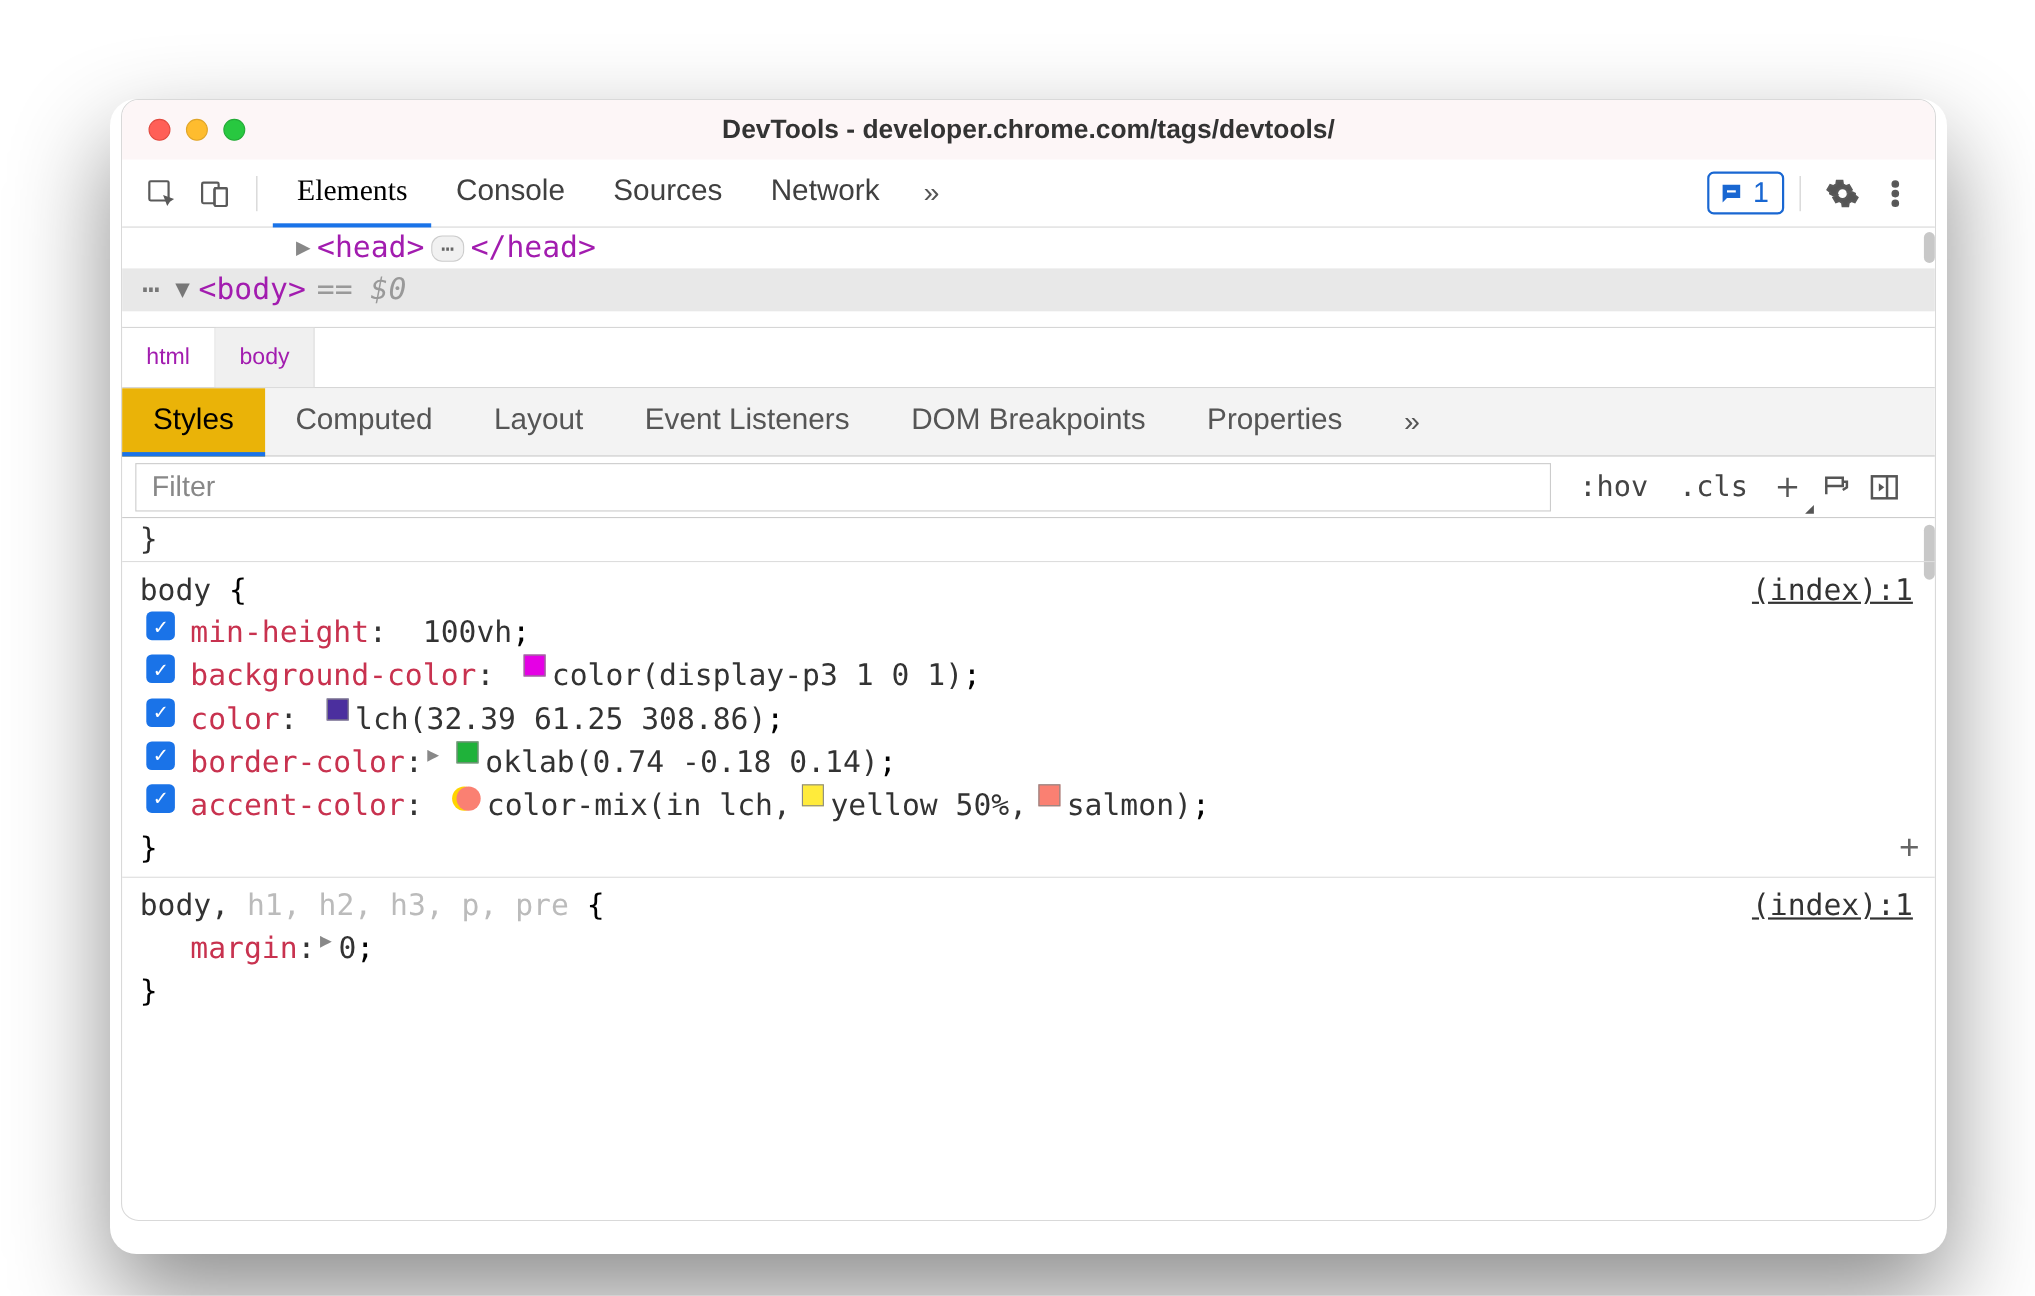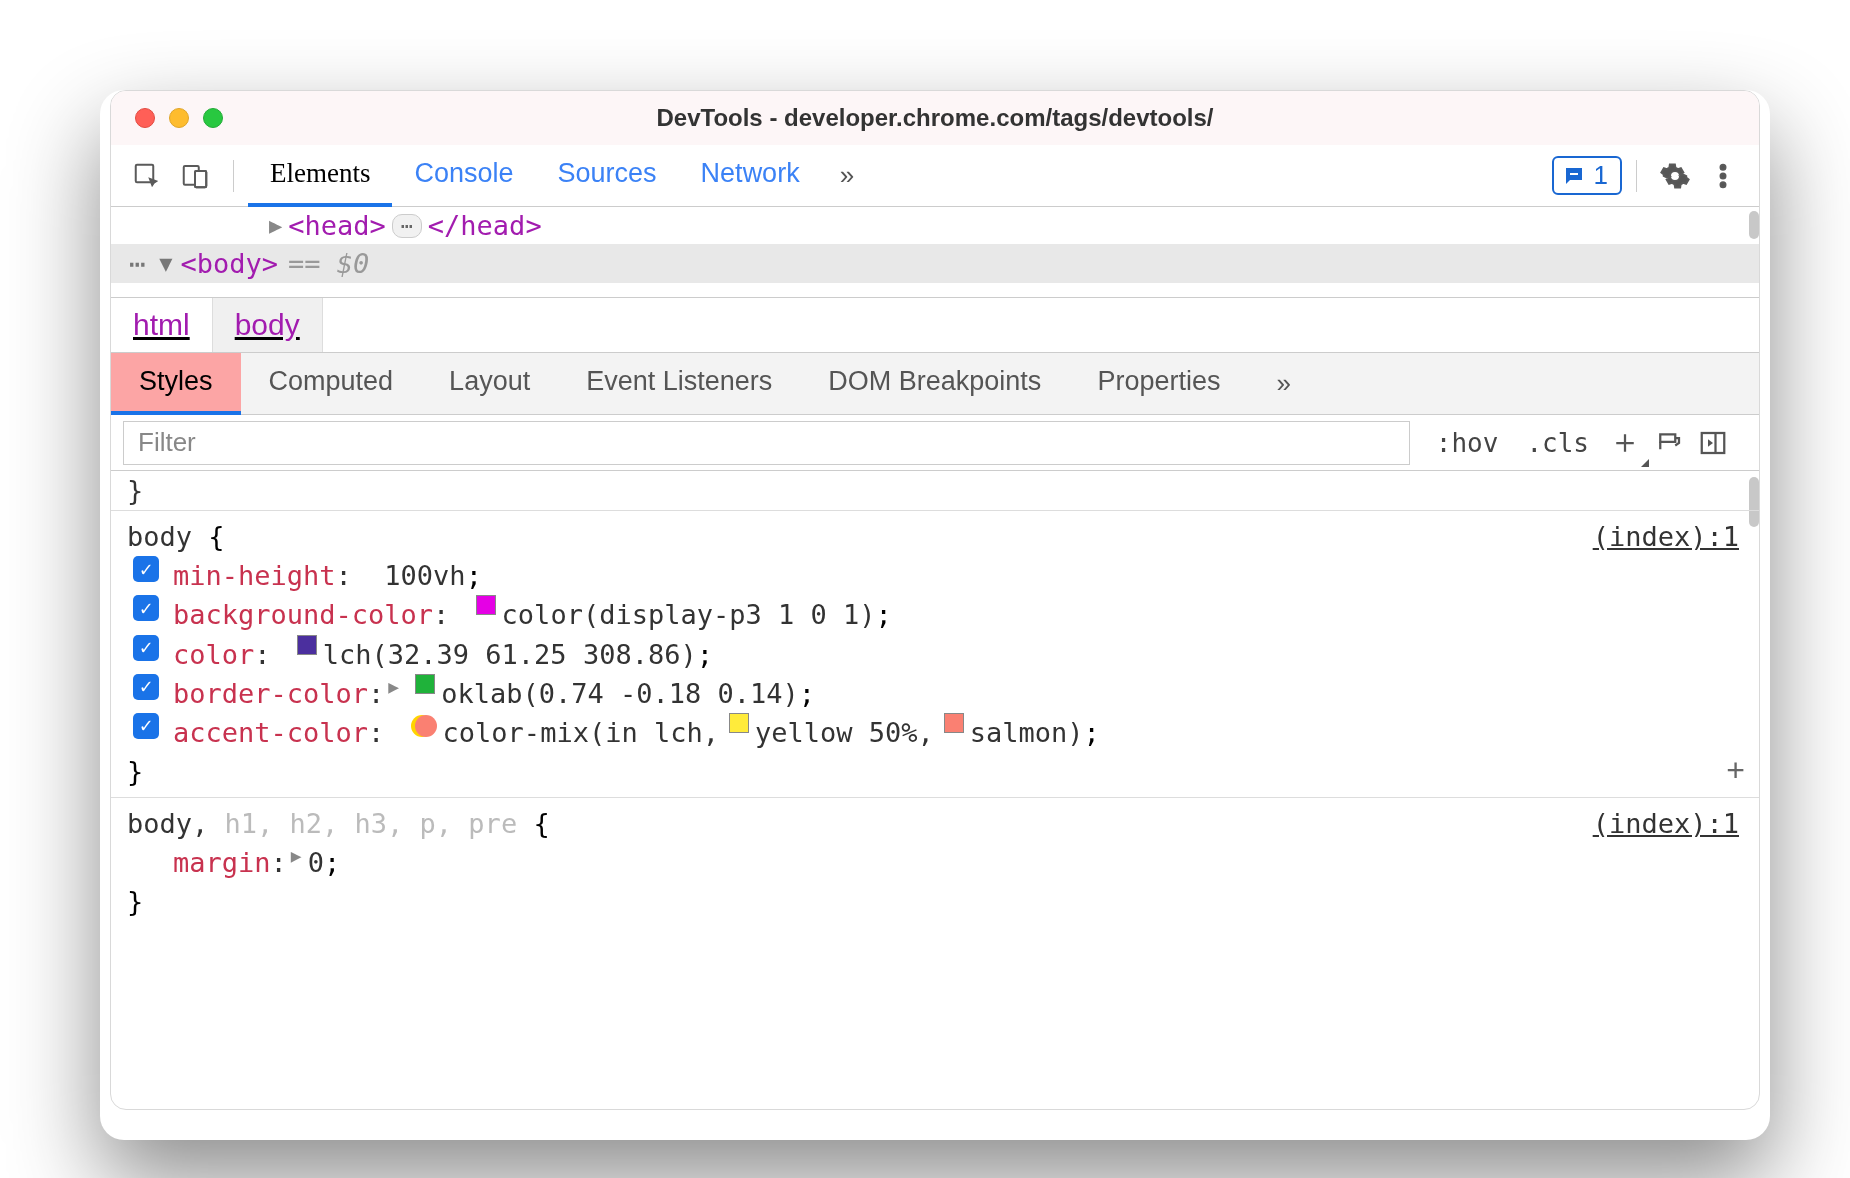--- a/index.html
+++ b/index.html
@@ -27,21 +27,21 @@
   .toolbar {
     height: 62px; display: flex; align-items: center; border-bottom: 1px solid #ccc;
     background: #fff; padding: 0 12px;
   }
   .tb-left { display: flex; align-items: center; }
   .tb-icon { width: 48px; height: 48px; display: flex; align-items: center; justify-content: center; color: #555; }
   .tb-icon svg { width: 30px; height: 30px; stroke: #5a5a5a; fill: none; stroke-width: 1.6; }
   .vsep { width: 1px; height: 32px; background: #ccc; margin: 0 14px; }
   .main-tabs { display: flex; align-items: stretch; height: 62px; }
   .main-tab {
-    display: flex; align-items: center; padding: 0 22px; font-size: 27px; color: #3b82f6; cursor: pointer;
+    display: flex; align-items: center; padding: 0 22px; font-size: 27px; color: #404040; cursor: pointer;
     border-bottom: 4px solid transparent;
   }
   .main-tab.active { color: #000; border-bottom-color: #1a73e8; font-family: Liberation Serif, serif; }
   .more-arrows { display: flex; align-items: center; padding: 0 18px; color: #555; font-size: 26px; }
   .tb-right { margin-left: auto; display: flex; align-items: center; }
   .issues-badge {
     display: flex; align-items: center; gap: 8px; border: 2px solid #1967d2; color: #1967d2;
     border-radius: 6px; padding: 2px 12px 2px 8px; font-size: 26px; font-weight: 500;
   }
   .issues-badge .issue-icon { width: 24px; height: 24px; fill: #1967d2; }
@@ -56,32 +56,31 @@
     background: #e8e8e8; display: flex; align-items: center; padding: 4px 0 4px 0;
     position: relative;
   }
   .dom-line2 .ellipsis { color: #777; padding-left: 18px; padding-right: 14px;}
   .dom-line2 .arrow { color: #777; margin-right: 8px; font-size: 22px;}
   .dom-line2 .eq { color: #999; margin-left: 10px; }
   .dom-line2 .dollar { color: #999; font-style: italic; }
   
   .crumbs {
     display: flex; align-items: stretch; height: 56px; border-top: 1px solid #ccc; border-bottom: 1px solid #ccc;
-    font-size: 30px;
-    text-decoration: underline;
+    font-size: 21px;
   }
   .crumb { padding: 0 22px; display: flex; align-items: center; color: #a21caf; border-right: 1px solid #ddd;}
   .crumb.active { background: #f0f0f0; }
   
   .panel-tabs {
     display: flex; align-items: center; height: 62px; border-bottom: 1px solid #ccc; background: #f3f3f3;
     padding: 0 0 0 0;
   }
   .ptab { padding: 0 28px; font-size: 27px; color: #555; display:flex; align-items:center; height:62px; cursor:pointer; border-bottom: 4px solid transparent;}
-  .ptab.active { color: #000; border-bottom-color: #1a73e8; background: #fca5a5;}
+  .ptab.active { color: #000; border-bottom-color: #1a73e8; background: #eab308;}
   .ptab-more { margin-left: 10px; color:#555; font-size: 26px; padding: 0 18px;}
   
   .filter-bar {
     display: flex; align-items: center; height: 56px; border-bottom: 1px solid #ccc;
     padding-right: 24px;
   }
   .filter-input {
     flex: 1; height: 44px; margin: 6px 12px 6px 12px; border: 1px solid #ccc; font-size: 26px; padding: 0 14px; color: #666; background: #fff;
     font-family: inherit;
   }

